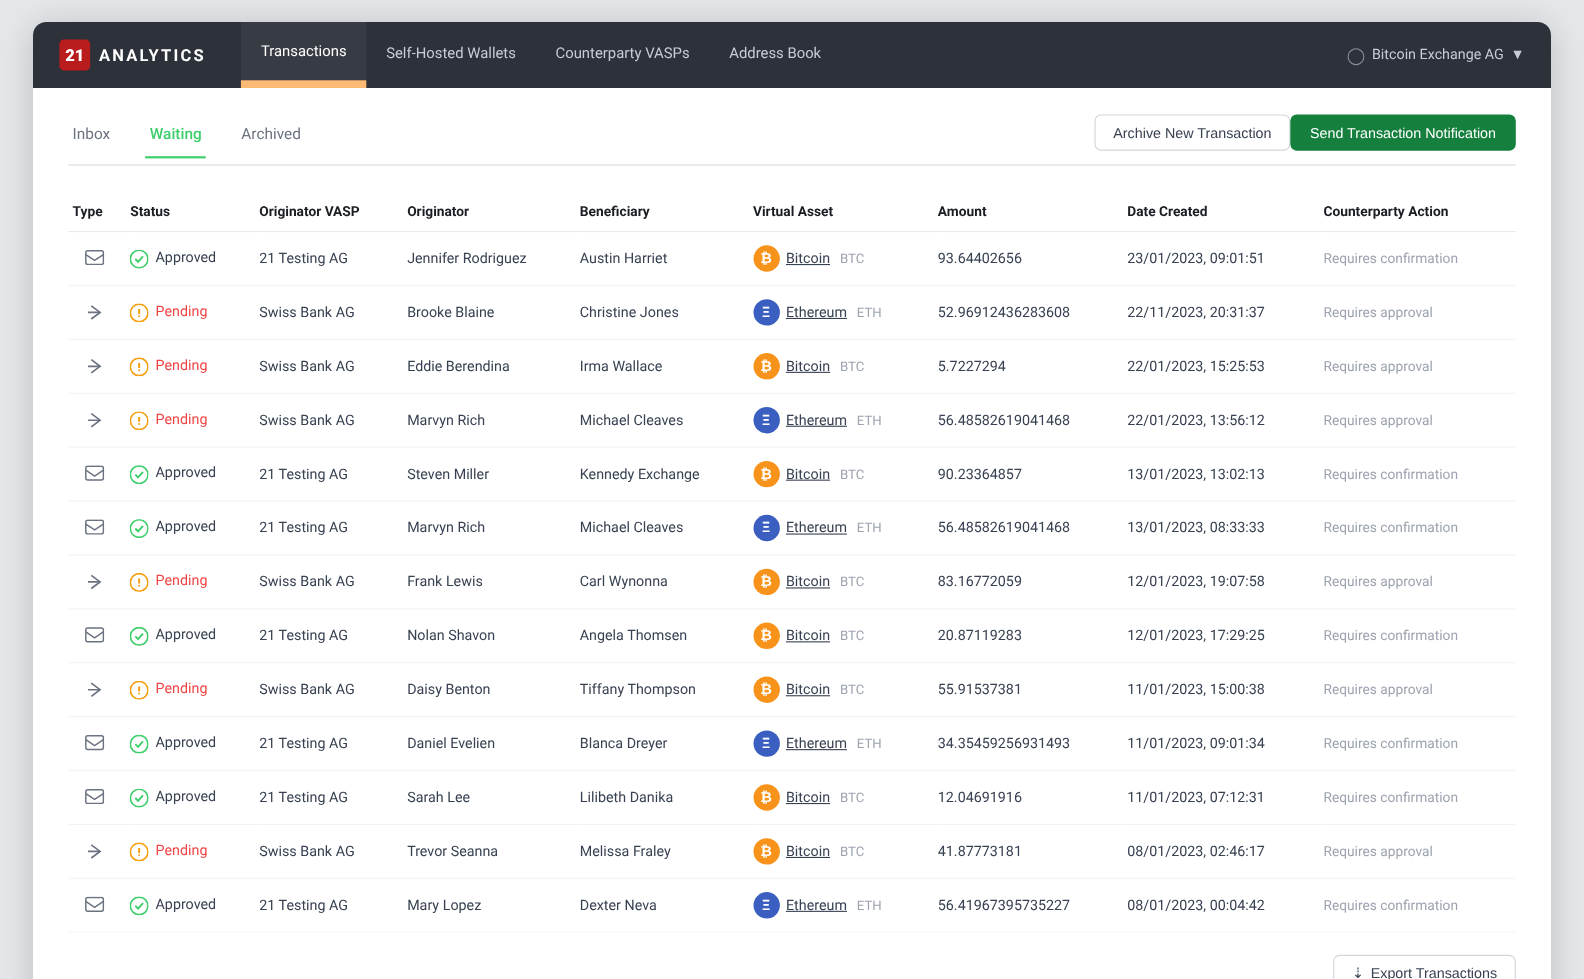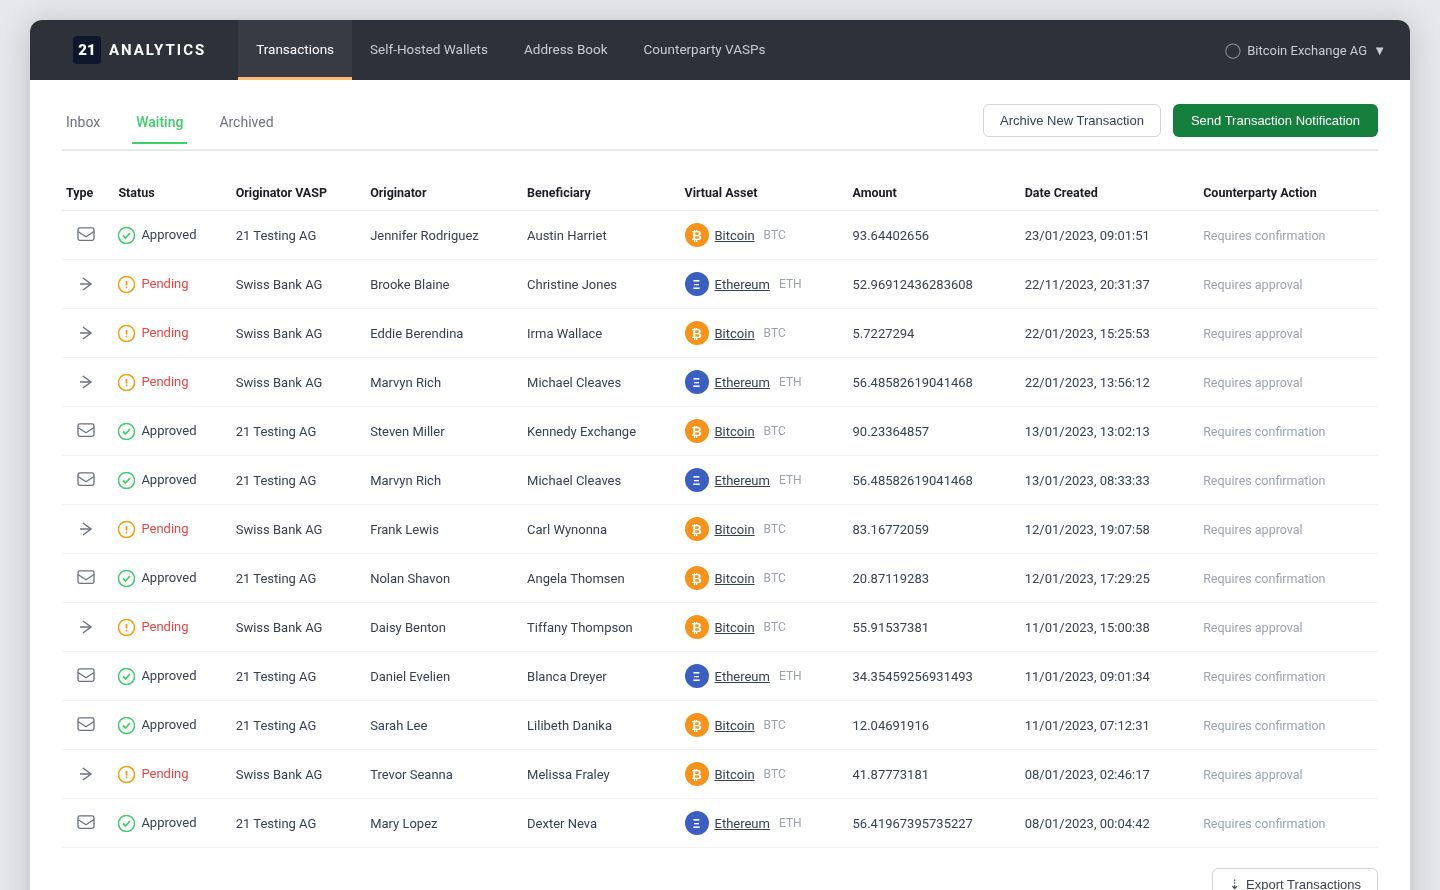--- a/index.html
+++ b/index.html
@@ -27,31 +27,30 @@
       height: 60px;
       padding: 0 24px;
     }
     .nav-logo {
       display: flex;
       align-items: center;
       gap: 8px;
       margin-right: 32px;
     }
     .nav-logo-box {
-      background: #0f172a;
+      background: #b91c1c;
       color: #fff;
       font-weight: 900;
       font-size: 15px;
       width: 28px;
       height: 28px;
       display: flex;
       align-items: center;
       justify-content: center;
       border-radius: 4px;
-      margin-left: 19px;
     }
     .nav-logo-text {
       color: #fff;
       font-size: 15px;
       font-weight: 700;
       letter-spacing: 2px;
       text-transform: uppercase;
     }
     .nav-links {
       display: flex;
@@ -65,21 +64,21 @@
       padding: 0 18px;
       height: 60px;
       display: flex;
       align-items: center;
       cursor: pointer;
       border-bottom: 3px solid transparent;
       transition: color 0.15s;
     }
     .nav-link.active {
       color: #fff;
-      border-bottom: 3px solid #fdba74;
+      border-bottom: 7px solid #fdba74;
       background: rgba(255,255,255,0.05);
     }
     .nav-user {
       display: flex;
       align-items: center;
       gap: 6px;
       color: #c8ccd4;
       font-size: 13px;
       cursor: pointer;
       margin-left: auto;
@@ -116,21 +115,20 @@
       position: relative;
       top: 2px;
     }
     .tab.active {
       color: #3ecf6c;
       border-bottom: 2px solid #3ecf6c;
       font-weight: 500;
     }
     .actions {
       display: flex;
-      gap: 12px;
       align-items: center;
       padding-bottom: 12px;
     }
     .btn-outline {
       border: 1.5px solid #d1d5db;
       background: #fff;
       color: #374151;
       font-size: 13px;
       padding: 8px 16px;
       border-radius: 6px;
@@ -272,22 +270,22 @@
 <div class="app-window">
 
   <nav class="navbar">
     <div class="nav-logo">
       <div class="nav-logo-box">21</div>
       <span class="nav-logo-text">ANALYTICS</span>
     </div>
     <div class="nav-links">
       <div class="nav-link active">Transactions</div>
       <div class="nav-link">Self-Hosted Wallets</div>
+      <div class="nav-link">Counterparty VASPs</div>
       <div class="nav-link">Address Book</div>
-      <div class="nav-link">Counterparty VASPs</div>
     </div>
     <div class="nav-user">
       <span class="nav-user-icon">◯</span>
       <span>Bitcoin Exchange AG</span>
       <span>▼</span>
     </div>
   </nav>
 
   <div class="main-content">
 

